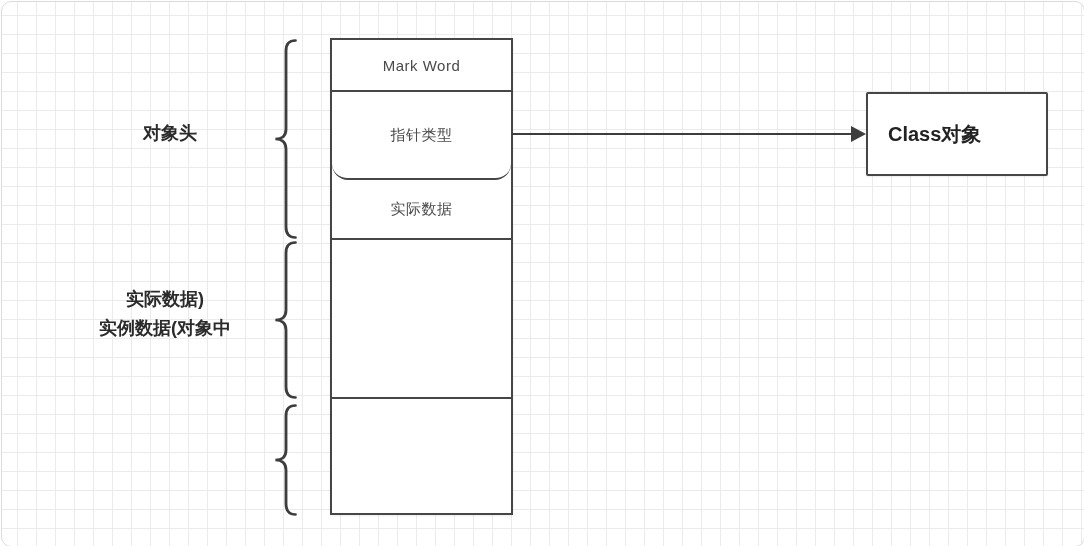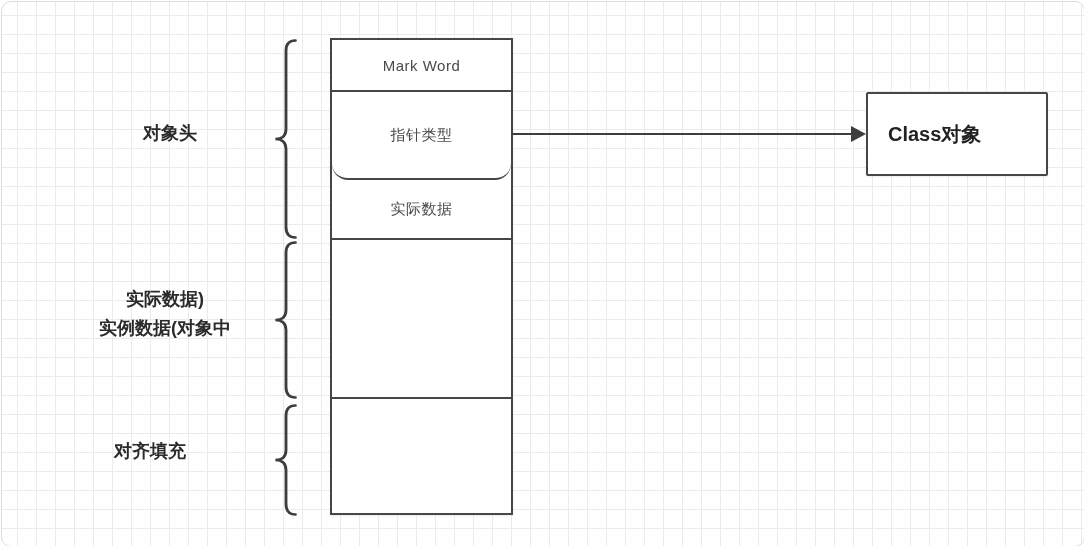--- a/index.html
+++ b/index.html
@@ -110,23 +110,20 @@
 
 <div class="canvas">
 
   <div class="group-label group-label-0">
     <span>对象头</span>
   </div>
   <div class="group-label group-label-1">
     <span>实际数据)</span>
     <span>实例数据(对象中</span>
   </div>
-  <div class="group-label group-label-2">
-    <span>对齐填充</span>
-  </div>
 
   <div class="brace brace-0">
     <svg viewBox="0 0 22 200" preserveAspectRatio="none">
       <path d="M19,1.5 Q11,1.5 11,12 V90 Q11,100 2,100 Q11,100 11,110 V188 Q11,198.5 19,198.5" fill="none" stroke="#3d3d3d" stroke-width="2.4" stroke-linecap="round"></path>
     </svg>
   </div>
   <div class="brace brace-1">
     <svg viewBox="0 0 22 158" preserveAspectRatio="none">
       <path d="M19,1.5 Q11,1.5 11,12 V69 Q11,79 2,79 Q11,79 11,89 V146 Q11,156.5 19,156.5" fill="none" stroke="#3d3d3d" stroke-width="2.4" stroke-linecap="round"></path>
     </svg>

